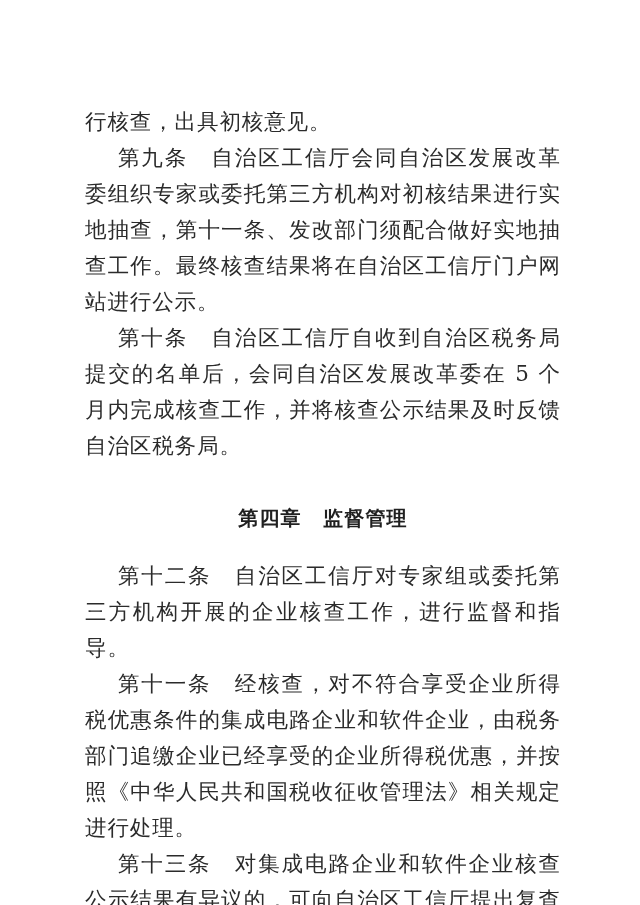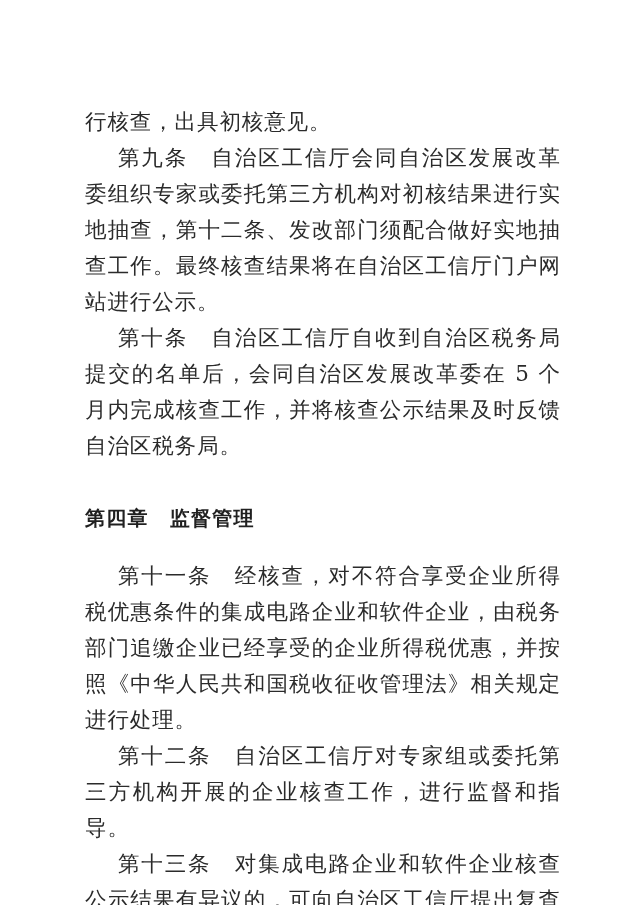--- a/index.html
+++ b/index.html
@@ -53,52 +53,52 @@
 
   .chapter-heading {
     margin: 0;
     padding: 0;
     color: #202020;
     font-family: "DejaVu Sans", "Liberation Sans", sans-serif;
     font-size: 20px;
     font-weight: bold;
     line-height: 36px;
     letter-spacing: 1.2px;
-    text-align: left;
+    text-align: center;
     text-indent: 0;
     white-space: pre;
   }
 
   .gap-before-heading {
     height: 36px;
   }
   .gap-after-heading {
     height: 22px;
   }
 </style>
 </head>
 <body>
 
 <div id="page">
 
   <div id="doc-body">
 
     <p class="para">行核查，出具初核意见。</p>
 
-    <p class="para indent">第九条　自治区工信厅会同自治区发展改革委组织专家或委托第三方机构对初核结果进行实地抽查，第十二条、发改部门须配合做好实地抽查工作。最终核查结果将在自治区工信厅门户网站进行公示。</p>
+    <p class="para indent">第九条　自治区工信厅会同自治区发展改革委组织专家或委托第三方机构对初核结果进行实地抽查，第十一条、发改部门须配合做好实地抽查工作。最终核查结果将在自治区工信厅门户网站进行公示。</p>
 
     <p class="para indent">第十条　自治区工信厅自收到自治区税务局提交的名单后，会同自治区发展改革委在 5 个月内完成核查工作，并将核查公示结果及时反馈自治区税务局。</p>
 
     <div class="gap-before-heading"></div>
 
     <p class="chapter-heading">第四章　监督管理</p>
 
     <div class="gap-after-heading"></div>
 
+    <p class="para indent">第十二条　自治区工信厅对专家组或委托第三方机构开展的企业核查工作，进行监督和指导。</p>
+
     <p class="para indent">第十一条　经核查，对不符合享受企业所得税优惠条件的集成电路企业和软件企业，由税务部门追缴企业已经享受的企业所得税优惠，并按照《中华人民共和国税收征收管理法》相关规定进行处理。</p>
-
-    <p class="para indent">第十二条　自治区工信厅对专家组或委托第三方机构开展的企业核查工作，进行监督和指导。</p>
 
     <p class="para indent">第十三条　对集成电路企业和软件企业核查公示结果有异议的，可向自治区工信厅提出复查申请，由自治区工信厅会同自治区发展改革委组织调查，并在 20 天内作出复查决定。</p>
 
   </div>
 
 </div>
 
 </body></html>

